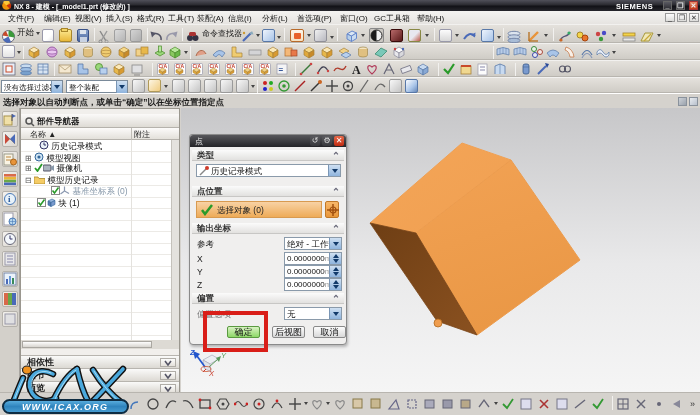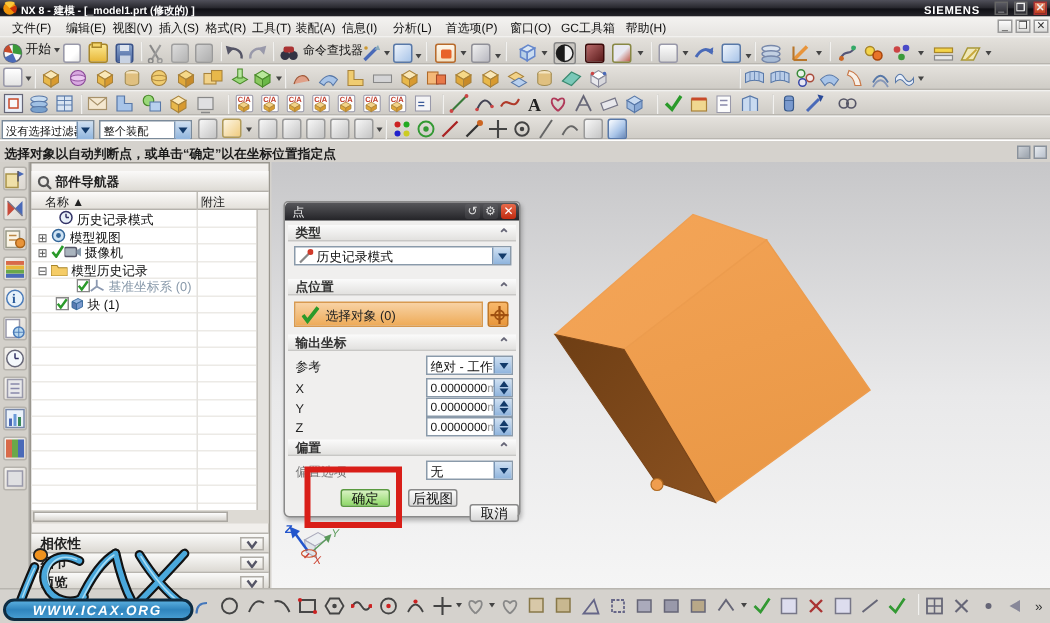--- a/index.html
+++ b/index.html
@@ -891,21 +891,21 @@
       <div class="cbtn spin"></div>
     </div>
   <div class="dsec" style="top:158px">偏置<span class="dchev">⌃</span></div>
   <div class="dlbl" style="left:7px;top:174px;color:#777">偏置选项</div>
   <div class="combo" style="left:94px;top:172px;width:58px;">
       <span style="position:absolute;left:2px;top:1px;">无</span>
       <div class="cbtn"></div>
     </div>
   <div class="btn" style="left:37px;top:191px;width:33px;background:linear-gradient(180deg,#d8f2c2,#8ed868);border-color:#5a9a40;">确定</div>
   <div class="btn" style="left:82px;top:191px;width:33px;">后视图</div>
-  <div class="btn" style="left:123px;top:191px;width:33px;margin-top:10px;">取消</div>
+  <div class="btn" style="left:123px;top:191px;width:33px;">取消</div>
 </div>
 
 <div id="redrect" class="abs"></div>
 
 <div class="abs" style="left:0px;top:358px;width:140px;height:57px;z-index:120;text-decoration:underline;">
   <svg width="140" height="57">
     <defs>
       <linearGradient id="ban" x1="0" y1="0" x2="0" y2="1">
         <stop offset="0" stop-color="#5fb3e2"></stop>
           <stop offset="0.5" stop-color="#2f84bd"></stop>

